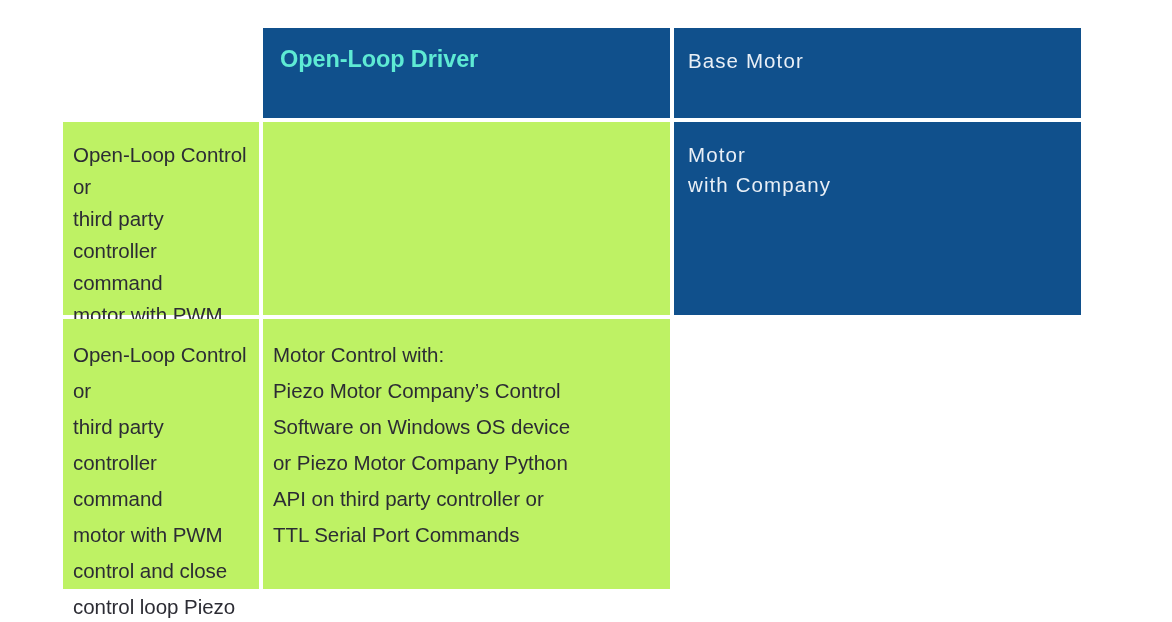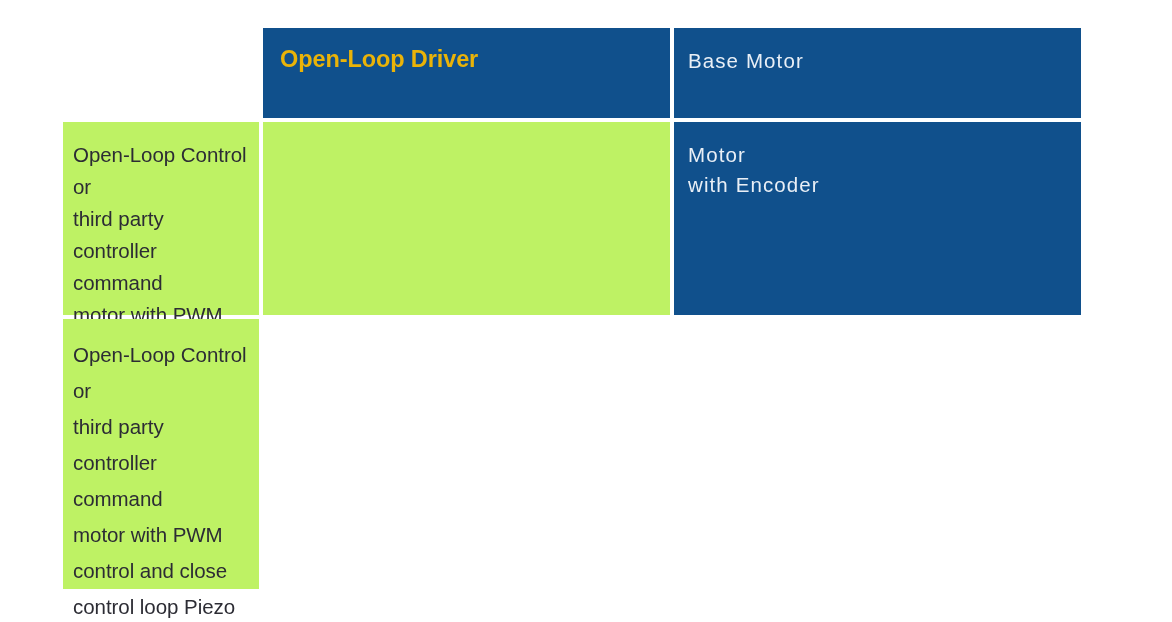--- a/index.html
+++ b/index.html
@@ -27,21 +27,21 @@
     row-gap: 4px;
     background: #ffffff;
   }
 
   .corner-cell {
     background: #ffffff;
   }
 
   .col-header {
     background: #10508C;
-    color: #eab308;
+    color: #5eead4;
     font-size: 23.5px;
     font-weight: bold;
     line-height: 30px;
     letter-spacing: -0.1px;
     padding: 16px 0 0 17px;
     box-sizing: border-box;
     white-space: pre-line;
   }
 
   .row-header {
@@ -89,22 +89,28 @@
   <div class="row-header">Base Motor</div>
 
   <div class="body-cell row-1">Open-Loop Control or
 third party controller command
 motor with PWM control and close
 control loop with external sensor</div>
 
   <div class="body-cell row-1"></div>
 
   <div class="row-header">Motor
-with Encoder</div>
+with Company</div>
 
   <div class="body-cell row-2">Open-Loop Control or
 third party controller command
 motor with PWM control and close
 control loop Piezo Motor Company
 Encoder output</div>
 
+  <div class="body-cell row-2">Motor Control with:
+Piezo Motor Company’s Control
+Software on Windows OS device
+or Piezo Motor Company Python
+API on third party controller or
+TTL Serial Port Commands</div>
 
 </div>
 
 </body></html>

